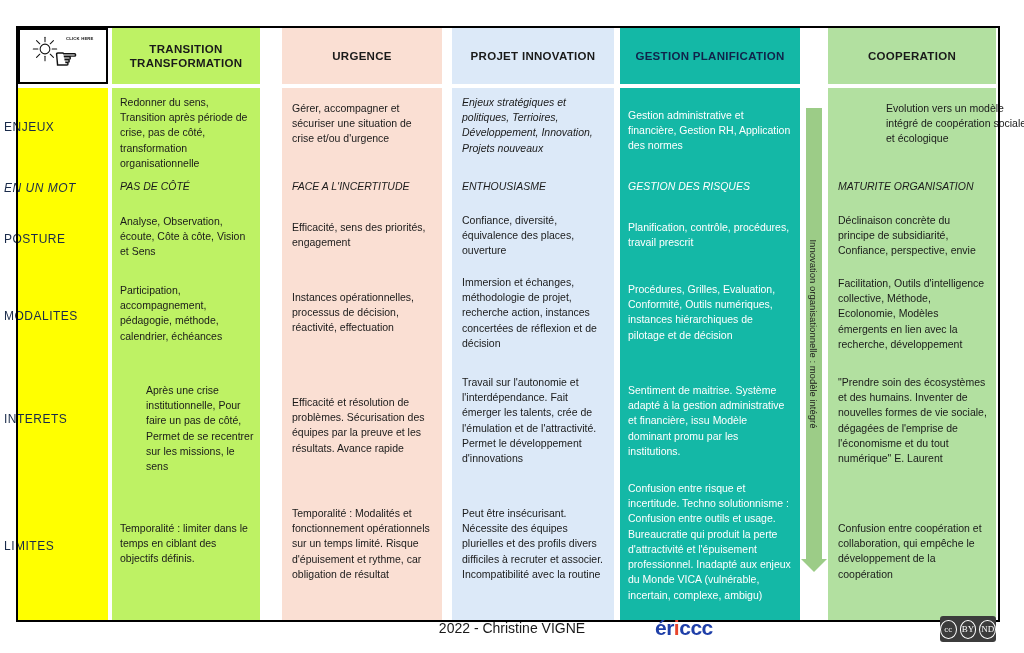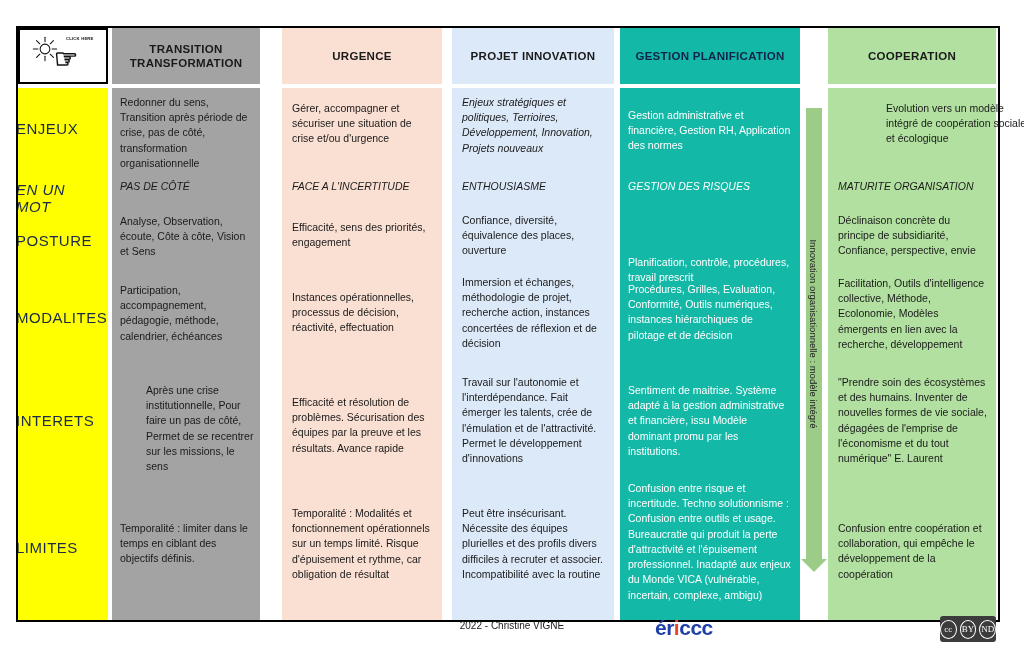--- a/index.html
+++ b/index.html
@@ -71,21 +71,21 @@
   .hand {
     position: absolute;
     left: 34px;
     top: 16px;
     font-size: 27px;
     line-height: 1;
     color: #111;
   }
 
   
-  .c-transition { background: #a3a3a3; }
+  .c-transition { background: #bef264; }
   .c-urgence    { background: #fadfd3; }
   .c-projet     { background: #dce9f8; }
   .c-gestion    { background: #14b8a6; color:#ffffff; }
   .c-coop       { background: #b2e0a0; }
 
   .hdr.c-gestion { color: #10234a; }
 
   
   .col {
     position: absolute;
@@ -99,24 +99,24 @@
     left: 18px;
     top: 88px;
     width: 90px;
     height: 532px;
     background: #ffff00;
   }
   .rowlabel {
     position: absolute;
     left: 0;
     width: 90px;
-    font-size: 15px;
+    font-size: 12px;
     letter-spacing: .5px;
     color: #1a2b4a;
-    padding-left: 16px;
+    padding-left: 4px;
     box-sizing: border-box;
   }
   .rowlabel.ital { font-style: italic; }
 
   
   .cell {
     position: absolute;
     box-sizing: border-box;
     font-size: 10.5px;
     line-height: 1.45;
@@ -172,21 +172,21 @@
     pointer-events: none;
   }
 
   
   .footer-credit {
     position: absolute;
     left: 0;
     top: 620px;
     width: 1024px;
     text-align: center;
-    font-size: 10px;
+    font-size: 14px;
     color: #1a1a1a;
   }
   .brand {
     position: absolute;
     left: 655px;
     top: 616px;
     font-size: 21px;
     font-weight: bold;
     color: #1f3fa8;
     letter-spacing: -0.5px;
@@ -278,21 +278,21 @@
 
   <div class="cell ital" style="left:112px; top:179px; width:150px;">PAS DE CÔTÉ</div>
   <div class="cell ital" style="left:284px; top:179px; width:158px;">FACE A L'INCERTITUDE</div>
   <div class="cell ital" style="left:454px; top:179px; width:162px;">ENTHOUSIASME</div>
   <div class="cell ital white" style="left:620px; top:179px; width:180px;">GESTION DES RISQUES</div>
   <div class="cell ital" style="left:830px; top:179px; width:166px;">MATURITE ORGANISATION</div>
 
   <div class="cell" style="left:112px; top:214px; width:150px;">Analyse, Observation, écoute, Côte à côte, Vision et Sens</div>
   <div class="cell" style="left:284px; top:220px; width:158px;">Efficacité, sens des priorités, engagement</div>
   <div class="cell" style="left:454px; top:213px; width:162px;">Confiance, diversité, équivalence des places, ouverture</div>
-  <div class="cell white" style="left:620px; top:220px; width:180px;margin-top:35px;">Planification, contrôle, procédures, travail prescrit</div>
+  <div class="cell white" style="left:620px; top:220px; width:180px;">Planification, contrôle, procédures, travail prescrit</div>
   <div class="cell" style="left:830px; top:213px; width:166px;">Déclinaison concrète du principe de subsidiarité, Confiance, perspective, envie</div>
 
   <div class="cell" style="left:112px; top:283px; width:150px;">Participation, accompagnement, pédagogie, méthode, calendrier, échéances</div>
   <div class="cell" style="left:284px; top:290px; width:158px;">Instances opérationnelles, processus de décision, réactivité, effectuation</div>
   <div class="cell" style="left:454px; top:275px; width:162px;">Immersion et échanges, méthodologie de projet, recherche action,  instances concertées de réflexion et de décision</div>
   <div class="cell white" style="left:620px; top:282px; width:180px;">Procédures, Grilles, Evaluation, Conformité, Outils numériques, instances hiérarchiques de pilotage et de décision</div>
   <div class="cell" style="left:830px; top:276px; width:166px;">Facilitation, Outils d'intelligence collective, Méthode, Ecolonomie, Modèles émergents en lien avec la recherche, développement</div>
 
   <div class="cell" style="left:112px; top:383px; width:155px;padding-left:34px;">Après une crise institutionnelle, Pour faire un pas de côté, Permet de se recentrer sur les missions, le sens</div>
   <div class="cell" style="left:284px; top:383px; width:158px;margin-top:12px;">Efficacité et résolution de problèmes. Sécurisation des équipes par la preuve et les résultats. Avance rapide</div>

